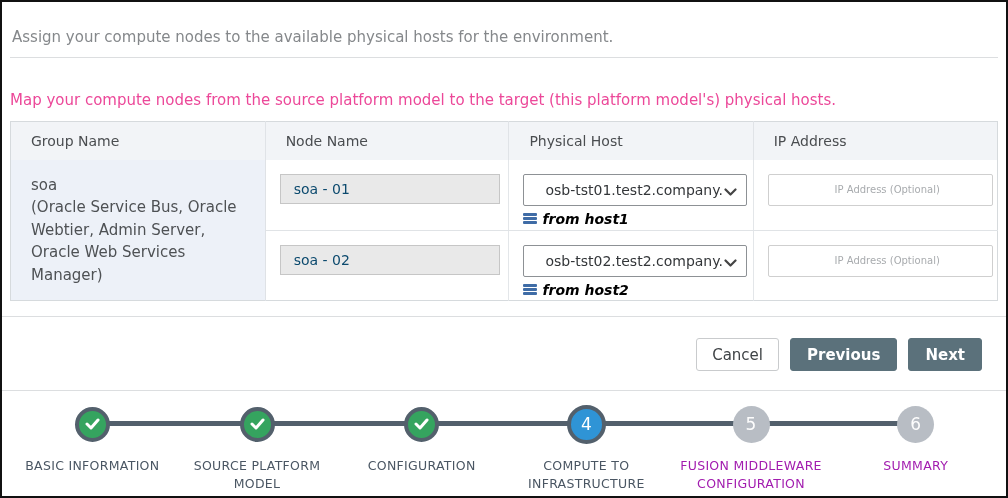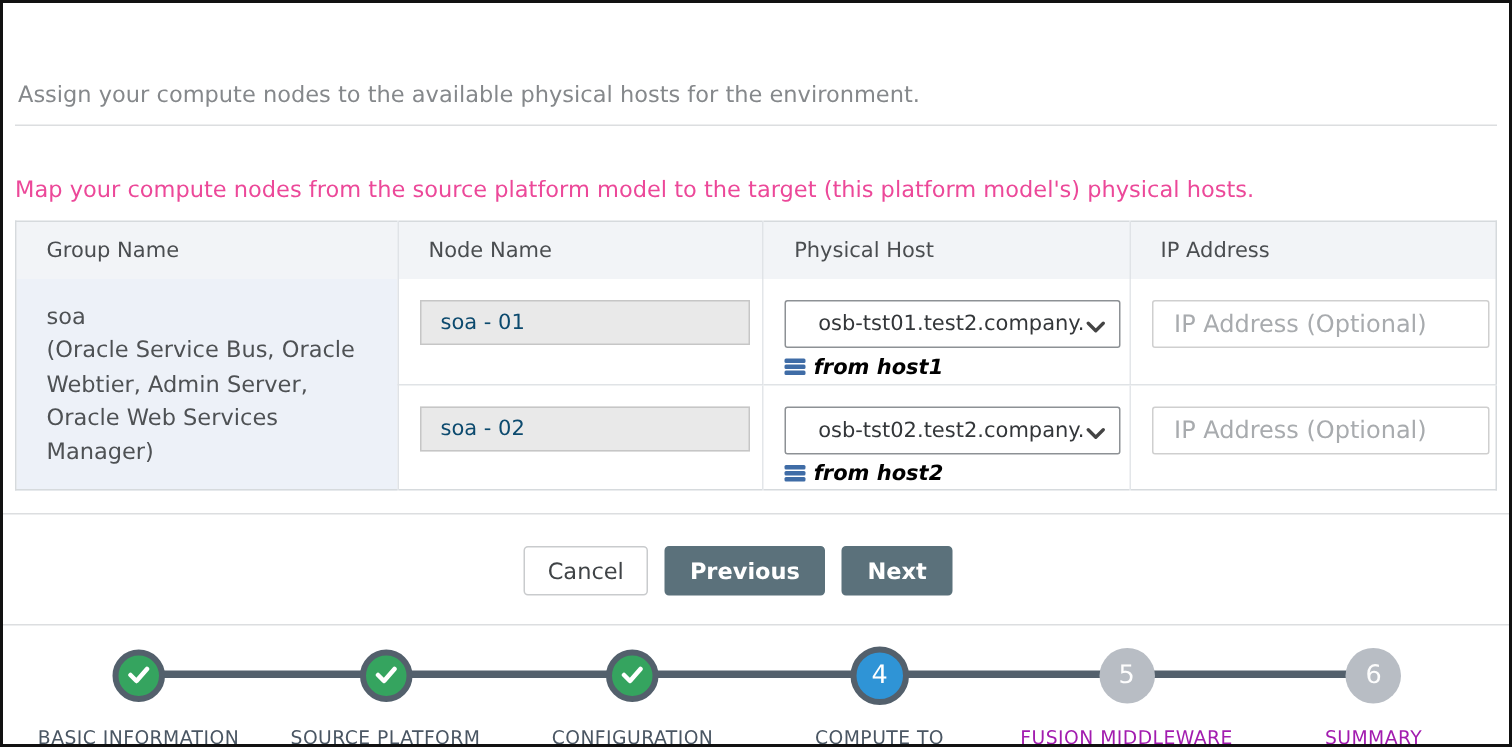--- a/index.html
+++ b/index.html
@@ -8,24 +8,23 @@
 
   .frame {
     width:1008px; height:498px;
     border:2px solid #111;
     background:#fff;
     overflow:hidden;
     position:relative;
   }
 
   .top-note {
-    padding:13px 10px 11px 10px;
+    padding:26px 10px 11px 10px;
     font-size:15px;
     color:#85888b;
-    margin-top:39px;
   }
   .divider { height:1px; background:#dcdee0; }
   .divider-inset { margin:0 8px; }
 
   .sub-note {
     margin:33px 8px 0 8px;
     font-size:15px;
     color:#ec4899;
   }
 
@@ -111,32 +110,33 @@
   .stack-icon { display:inline-block; width:14px; height:12px; }
   .stack-icon i {
     display:block; height:3px; margin-bottom:1px;
     background:#3f6ca6; border-radius:1px;
   }
 
   .ip-input {
     width:225px; height:32px;
     border:1px solid #cfcfcf;
     border-radius:2px;
-    font-size:16px;
+    font-size:10px;
     color:#333;
     font-family:"DejaVu Sans","Liberation Sans",sans-serif;
     padding-left:14px;
+    text-align:center;
   }
   .ip-input::placeholder { color:#a8abae; }
 
   .divider-full-1 { margin-top:15px; }
   .buttons-row {
     margin:21px 24px 0 0;
     display:flex;
-    justify-content:center;
+    justify-content:flex-end;
     gap:11px;
   }
   .btn {
     height:33px;
     font-size:15px;
     font-family:"DejaVu Sans","Liberation Sans",sans-serif;
     border-radius:3px;
     cursor:pointer;
   }
   .btn-cancel {

